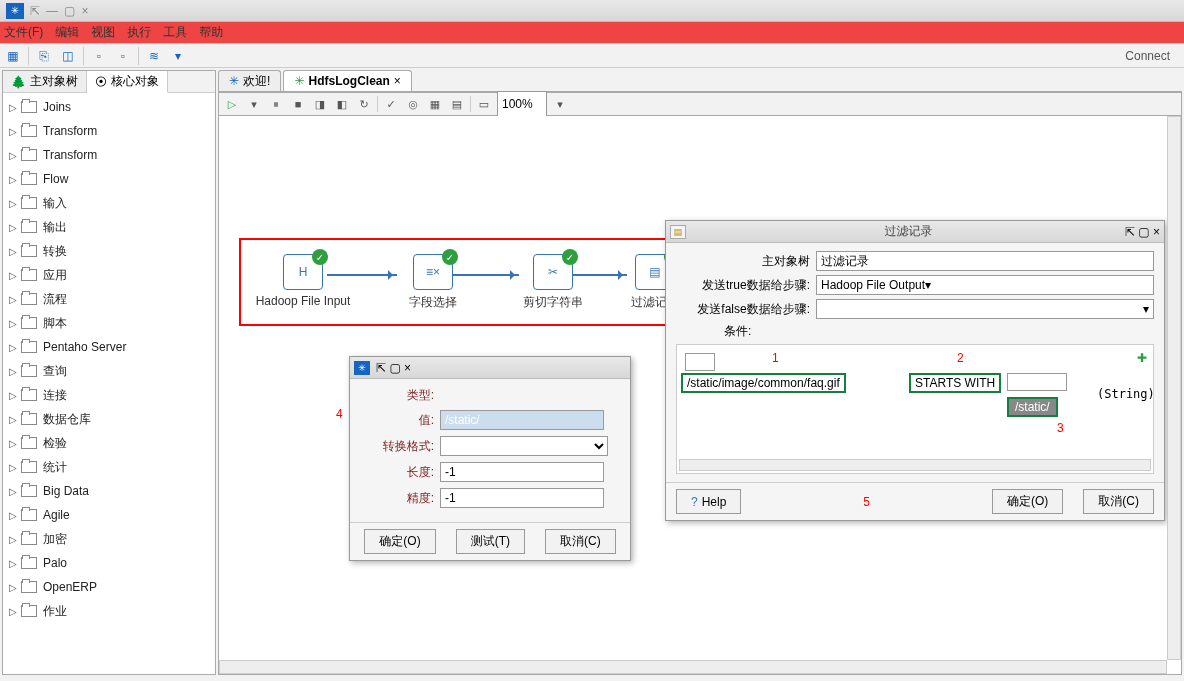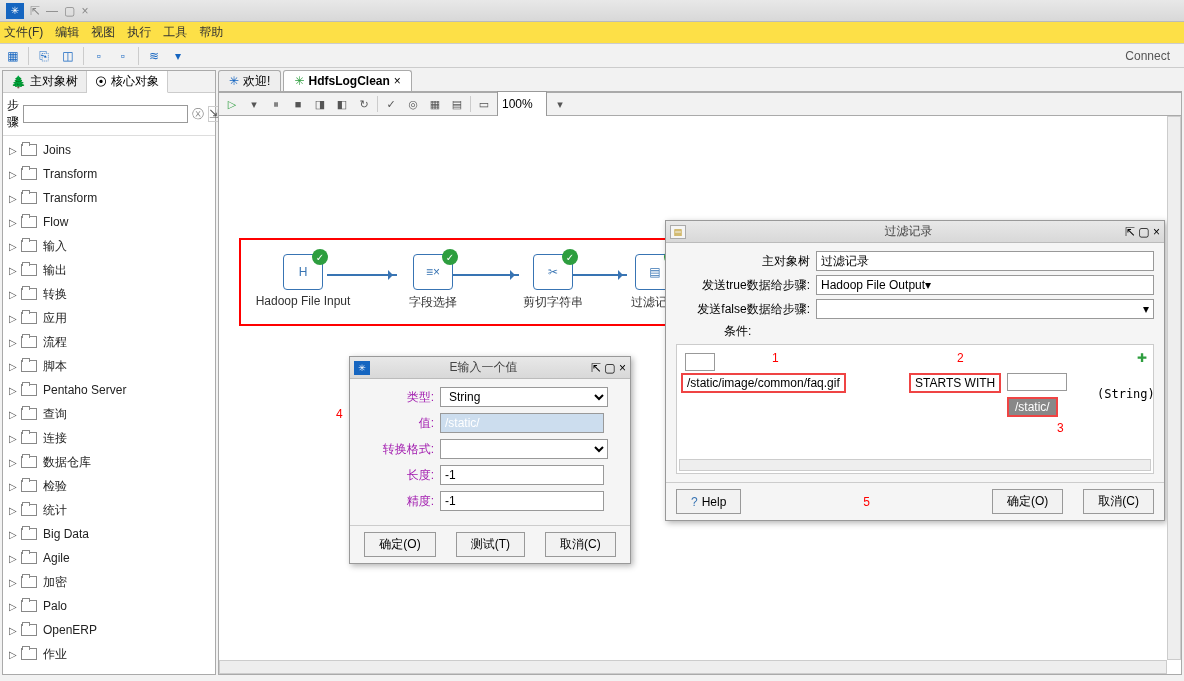--- a/index.html
+++ b/index.html
@@ -5,21 +5,21 @@
 * { box-sizing: border-box; margin: 0; padding: 0; font-family: "Microsoft YaHei", Arial, sans-serif; font-size: 12px; }
 body { background: #f2f2f2; width: 1184px; height: 681px; overflow: hidden; position: relative; }
 
 
 .titlebar { height: 22px; background: linear-gradient(#e8e8e8,#d8d8d8); display: flex; align-items: center; border-bottom: 1px solid #bbb; }
 .titlebar .app-icon { width: 18px; height: 16px; background: #1565c0; margin: 0 6px; display: flex; align-items: center; justify-content: center; color: #fff; font-size: 10px; }
 .titlebar .title { flex: 1; text-align: center; color: #555; font-size: 13px; }
 .titlebar .win-btns { display: flex; gap: 6px; padding-right: 8px; color: #888; font-size: 11px; }
 
 
-.menubar { height: 22px; background: #fde047; display: flex; align-items: center; padding: 0 4px; gap: 12px; border-bottom: 1px solid #ccc; }
+.menubar { height: 22px; background: #ef4444; display: flex; align-items: center; padding: 0 4px; gap: 12px; border-bottom: 1px solid #ccc; }
 .menubar span { color: #333; cursor: default; }
 
 
 .toolbar { height: 24px; background: #f2f2f2; display: flex; align-items: center; padding: 0 4px; gap: 6px; border-bottom: 1px solid #ccc; }
 .toolbar .tb-icon { width: 18px; height: 18px; border: 1px solid transparent; display: inline-flex; align-items: center; justify-content: center; color: #1565c0; font-size: 12px; }
 .toolbar .sep { width: 1px; height: 18px; background: #ccc; }
 .toolbar .connect { margin-left: auto; padding: 2px 10px; color: #555; }
 
 
 .main { display: flex; height: calc(100% - 68px - 4px); }
@@ -56,33 +56,33 @@
 .arrow-line { position: absolute; height: 2px; background: #3874b3; }
 .arrow-line:after { content: ""; position: absolute; right: -1px; top: -4px; border: 5px solid transparent; border-left-color: #3874b3; }
 
 
 .dialog { position: absolute; background: #f5f5f5; border: 1px solid #999; box-shadow: 2px 2px 6px rgba(0,0,0,0.3); }
 .dlg-title { height: 22px; background: linear-gradient(#e8e8e8,#d8d8d8); display: flex; align-items: center; padding: 0 4px; border-bottom: 1px solid #bbb; }
 .dlg-title .dicon { width: 16px; height: 14px; background: #1565c0; margin-right: 6px; display:flex; align-items:center; justify-content:center; color:#fff; font-size:9px;}
 .dlg-title .dtext { flex: 1; text-align: center; color: #444; }
 .dlg-body { padding: 8px 10px; }
 .frow { display: flex; align-items: center; margin-bottom: 6px; }
-.frow label { width: 80px; text-align: right; padding-right: 6px; color: #a21caf; }
+.frow label { width: 80px; text-align: right; padding-right: 6px; color: #7f1d1d; }
 .frow input, .frow select { height: 20px; border: 1px solid #999; padding: 0 4px; background: #fff; }
 .dlg-btns { display: flex; justify-content: center; gap: 20px; padding: 6px; border-top: 1px solid #ccc; }
 .dlg-btns button { padding: 3px 14px; background: #f2f2f2; border: 1px solid #999; }
 
 
 .filter-dialog .fld { display:flex; align-items:center; margin-bottom:4px;}
 .filter-dialog .fld label { width:140px; text-align:right; padding-right:6px;}
 .filter-dialog .fld input, .filter-dialog .fld .combo { flex:1; height:20px; border:1px solid #999; background:#fff; padding:0 4px;}
 .cond-area { border:1px solid #ccc; background:#fff; padding:8px; margin-top:4px; position:relative; height:130px;}
 .cond-small { display:inline-block; width:30px; height:18px; border:1px solid #999; background:#fff;}
 .ann { position:absolute; color:#f00; font-size:12px;}
-.redbox { border:2px solid #ef4444; }
+.redbox { border:2px solid #15803d; }
 .results-bar { height: 20px; background: #fff; border: 1px solid #aaa; border-top: none; padding: 2px 8px; color: #333; display:flex; align-items:center; justify-content:space-between;}
 .watermark { color:#ccc; font-style:italic;}
 .scrollbar { position:absolute; background:#eee; border:1px solid #ccc;}
 </style>
 </head>
 <body>
 
 <div class="titlebar">
   <div class="app-icon">✳</div>
   <div class="win-btns">
@@ -121,27 +121,20 @@
   <div class="left-panel">
     <div class="lp-tabs">
       <div class="lp-tab">
         <span>🌲</span>
         <span>主对象树</span>
       </div>
       <div class="lp-tab active">
         <span>⦿</span>
         <span>核心对象</span>
       </div>
-    </div>
-    <div class="lp-search">
-      <span>步骤</span>
-      <input placeholder="" style="">
-      <span style="color:#888">ⓧ</span>
-      <span class="sicon">⇲</span>
-      <span class="sicon">≡</span>
     </div>
     <div class="tree" id="tree">
         <div class="tree-item">
           <span class="arrow">▷</span>
           <span class="folder"></span>
           <span class="label">Joins</span>
         </div>
         <div class="tree-item">
           <span class="arrow">▷</span>
           <span class="folder"></span>
@@ -313,30 +306,28 @@
         <div class="n-icon">
             <span>▤</span>
             <div class="check">✓</div>
           </div>
         <div class="n-label">过滤记录</div>
       </div>
 
       <div class="dialog" style="left:130px; top:240px; width:282px;">
         <div class="dlg-title">
           <div class="dicon">✳</div>
-          <div class="dtext">E输入一个值</div>
           <span>⇱</span>&nbsp;
           <span>▢</span>&nbsp;
           <span>×</span>
         </div>
         <div class="dlg-body">
           <span class="ann" style="left:-14px; top:50px;">4</span>
           <div class="frow">
             <label>类型:</label>
-            <select style="width:168px"><option>String</option></select>
           </div>
           <div class="frow">
             <label>值:</label>
             <input class="redbox" style="width: 164px; background: rgb(204, 221, 238); color: rgb(255, 255, 255);" value="/static/">
           </div>
           <div class="frow">
             <label>转换格式:</label>
             <select style="width:168px"><option></option></select>
           </div>
           <div class="frow">

